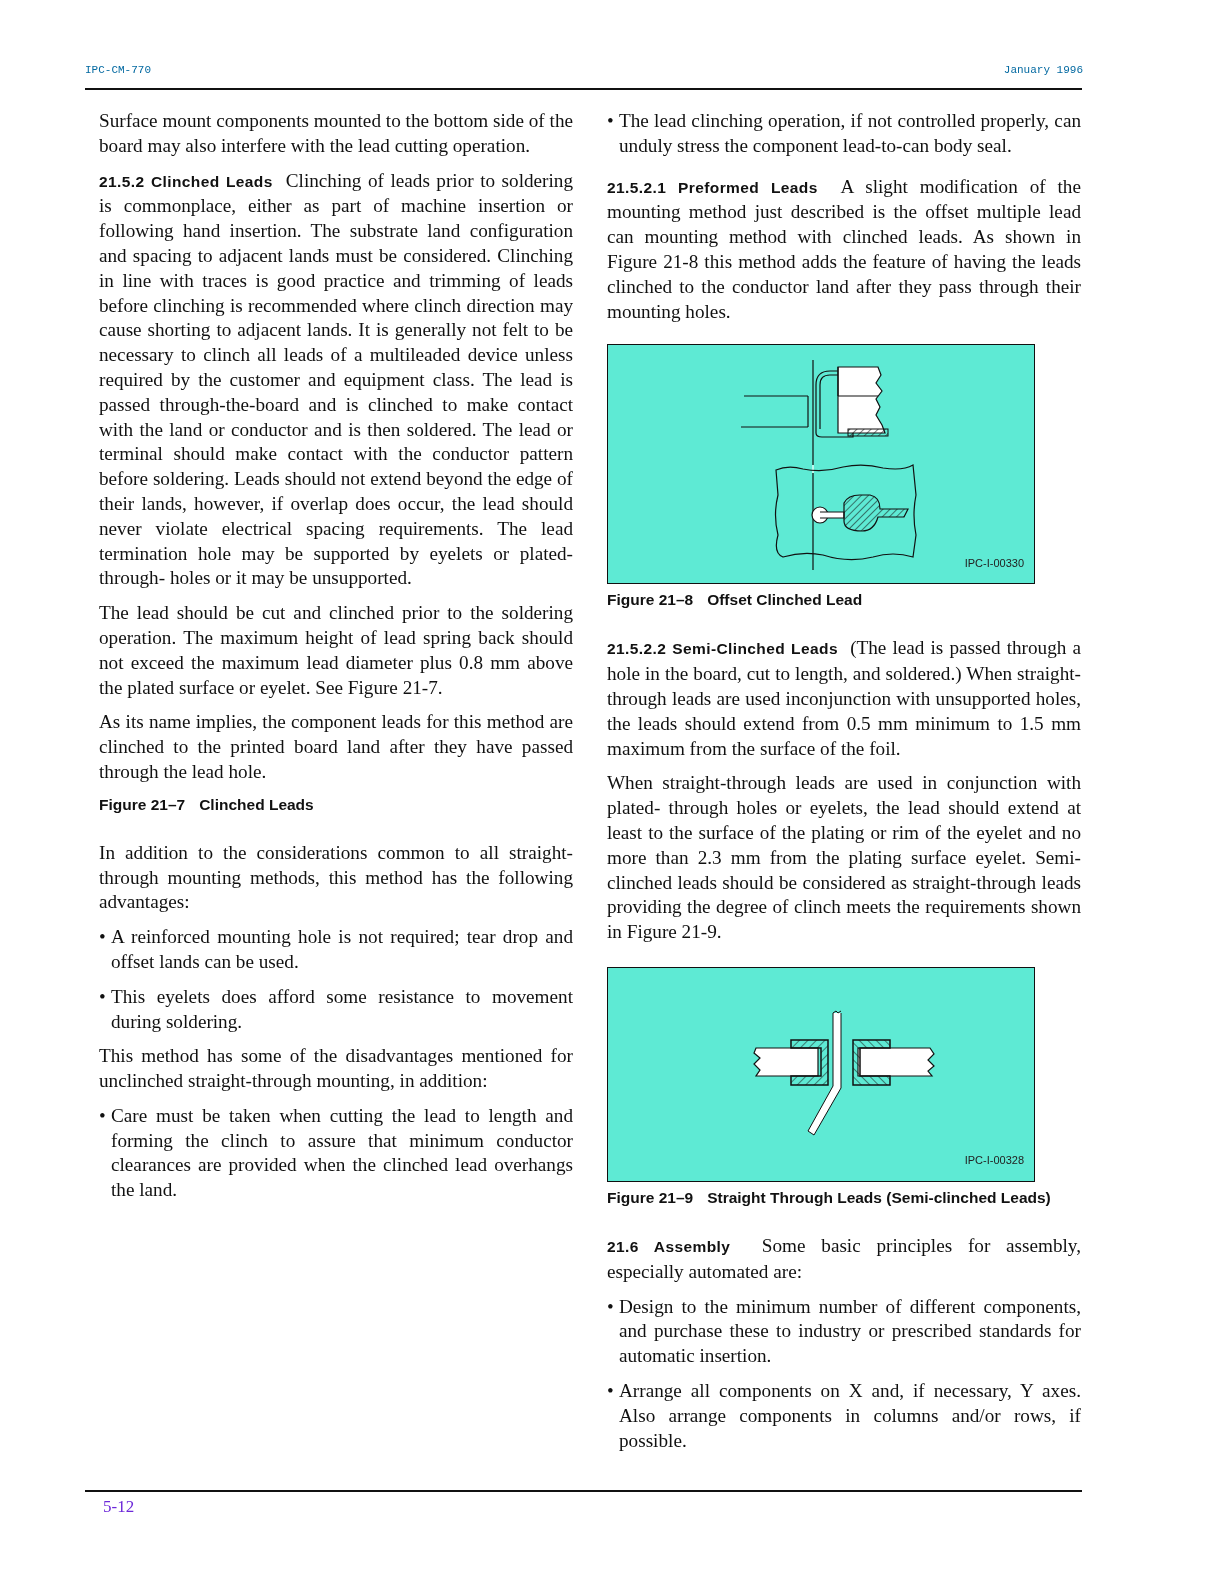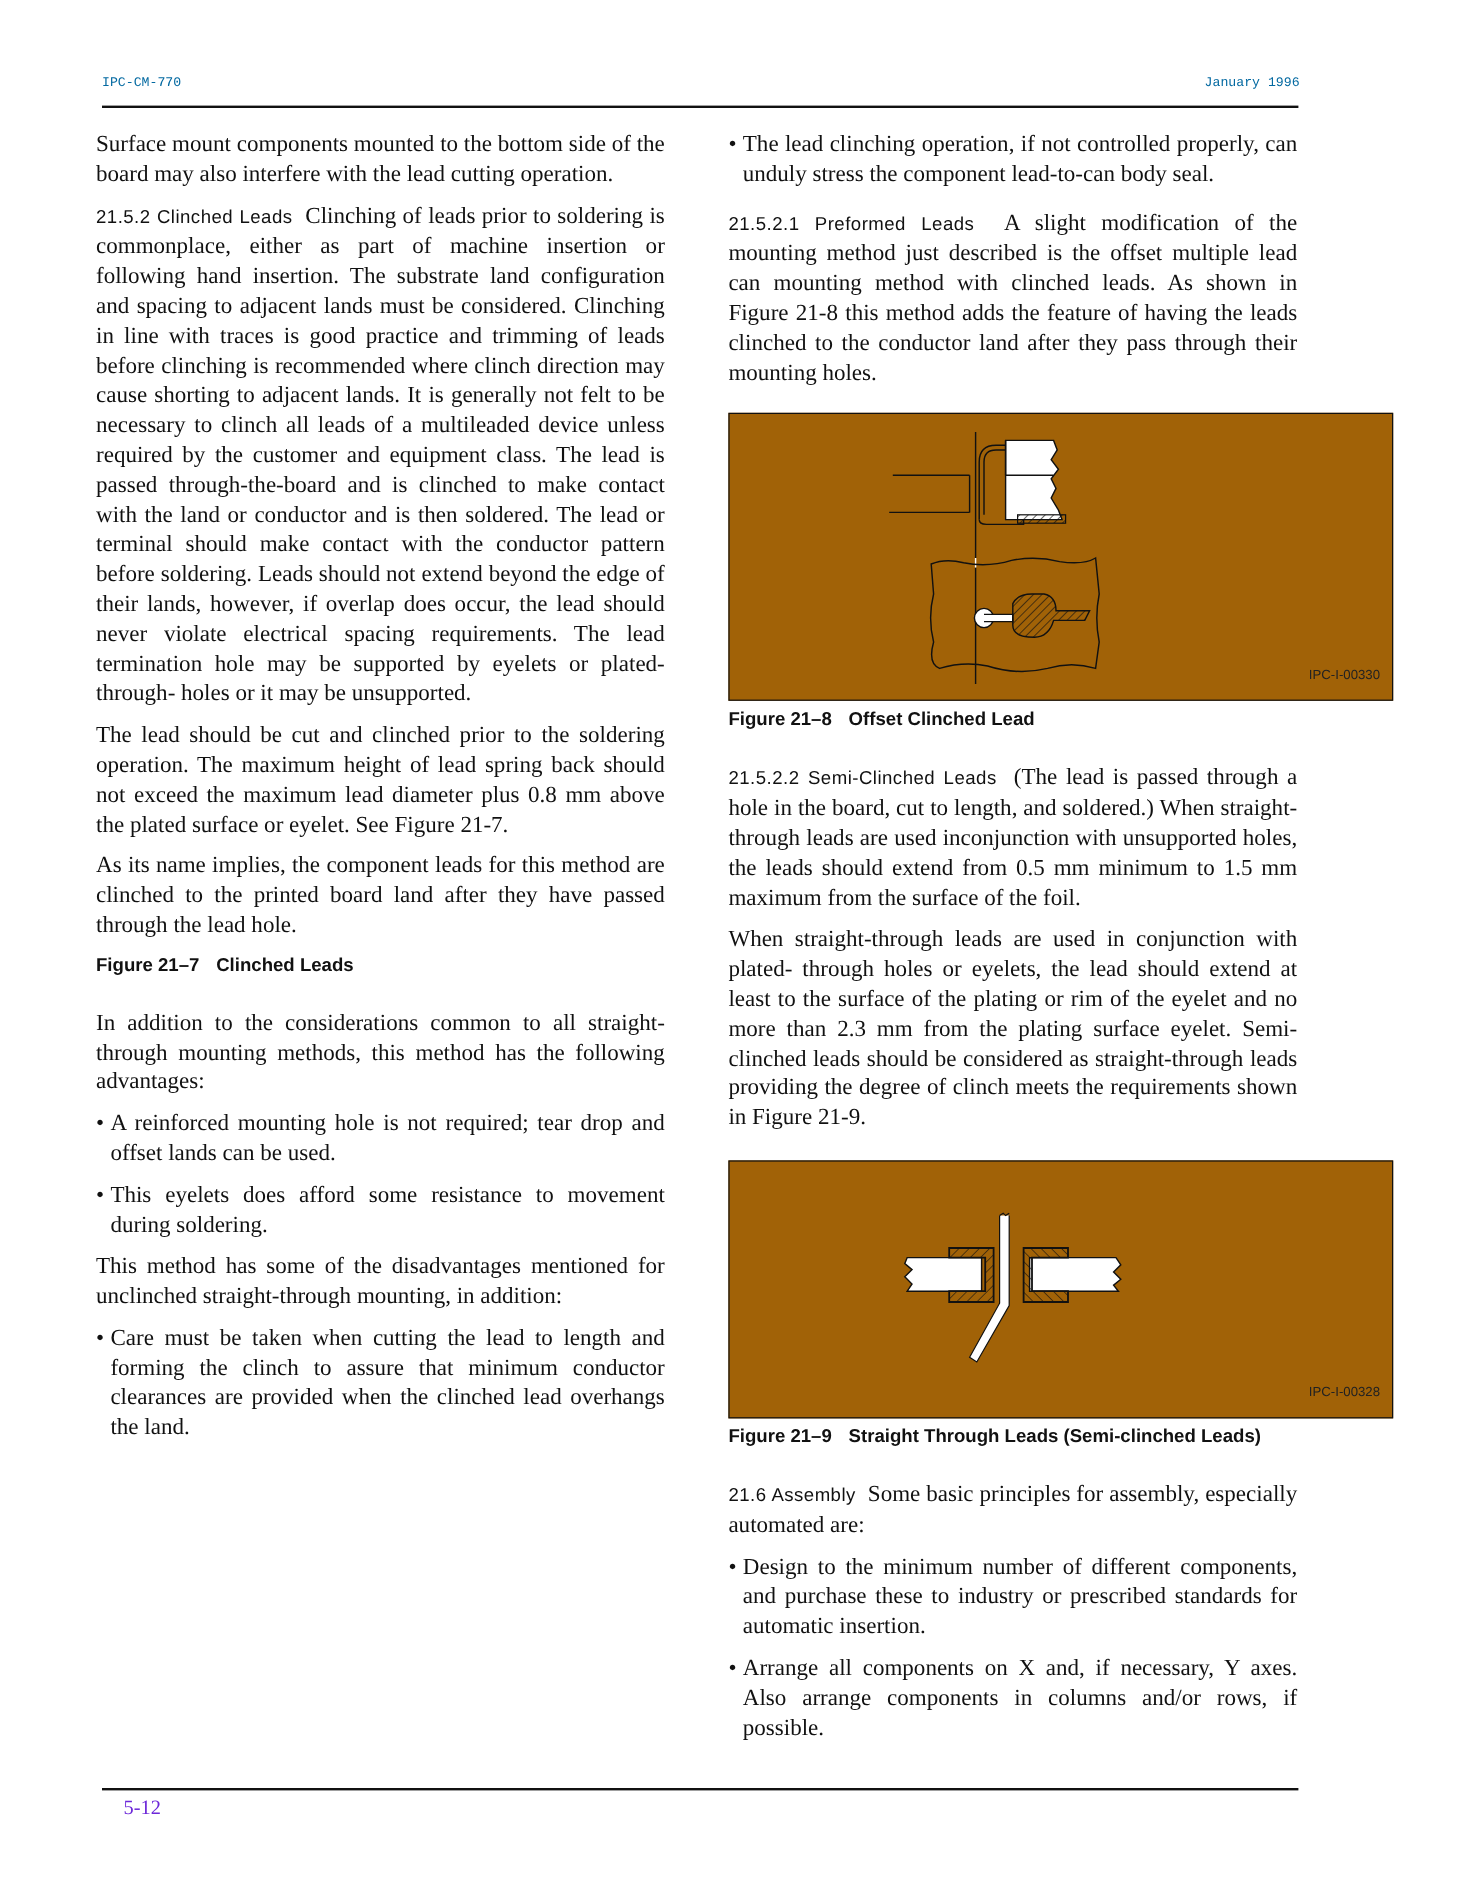--- a/index.html
+++ b/index.html
@@ -2,27 +2,27 @@
 <html><head>
 <meta charset="utf-8">
 <style>
   html, body { margin: 0; padding: 0; background: #ffffff; }
   body { width: 1229px; height: 1584px; position: relative; overflow: hidden; color: #111; }
   .hdr { position: absolute; top: 64px; font-family: Liberation Mono, monospace; font-size: 11px; color: #0369a1; }
   .hdr.left { left: 85px; }
   .hdr.right { right: 146px; }
   .rule { position: absolute; left: 85px; width: 997px; height: 0; border-top: 2px solid #111; }
   .col { position: absolute; width: 474px; font-family: "Liberation Serif", serif; font-size: 19.2px; line-height: 24.8px; text-align: justify; }
-  .col.left { left: 80px; top: 109px; }
+  .col.left { left: 99px; top: 109px; }
   .col.right { left: 607px; top: 109px; }
   .col p { margin: 0 0 10px 0; }
-  .sec { font-family: "Liberation Sans", sans-serif; font-weight: normal; font-size: 15.5px; letter-spacing: 0.4px; }
+  .sec { font-family: "Liberation Sans", sans-serif; font-weight: bold; font-size: 15.5px; letter-spacing: 0.4px; }
   .bul { position: relative; padding-left: 12px; margin: 0 0 10px 0; }
   .bul .dot { position: absolute; left: 0; top: 0; }
-  .fig { position: relative; border: 1.5px solid #111; box-sizing: border-box; width: 554px; margin: 6px 0 0 0; background: #a16207; }
+  .fig { position: relative; border: 1.5px solid #111; box-sizing: border-box; width: 428px; margin: 6px 0 0 0; background: #5eead4; }
   .fig svg { display: block; }
   .fig .figid { position: absolute; right: 10px; bottom: 8px; font-family: "Liberation Sans", sans-serif; font-size: 11px; color: #222; }
   .cap { font-family: "Liberation Sans", sans-serif; font-weight: bold; font-size: 15.5px; line-height: 20px; margin: 6px 0 26px 0; text-align: left; }
   .cap .num { margin-right: 14px; margin-top: 36px; }
   .pgnum { position: absolute; left: 103px; top: 1497px; font-family: "Liberation Serif", serif; font-size: 17px; color: #6d28d9; }
 </style>
 </head>
 <body>
 
 <div class="hdr left">IPC-CM-770</div>

